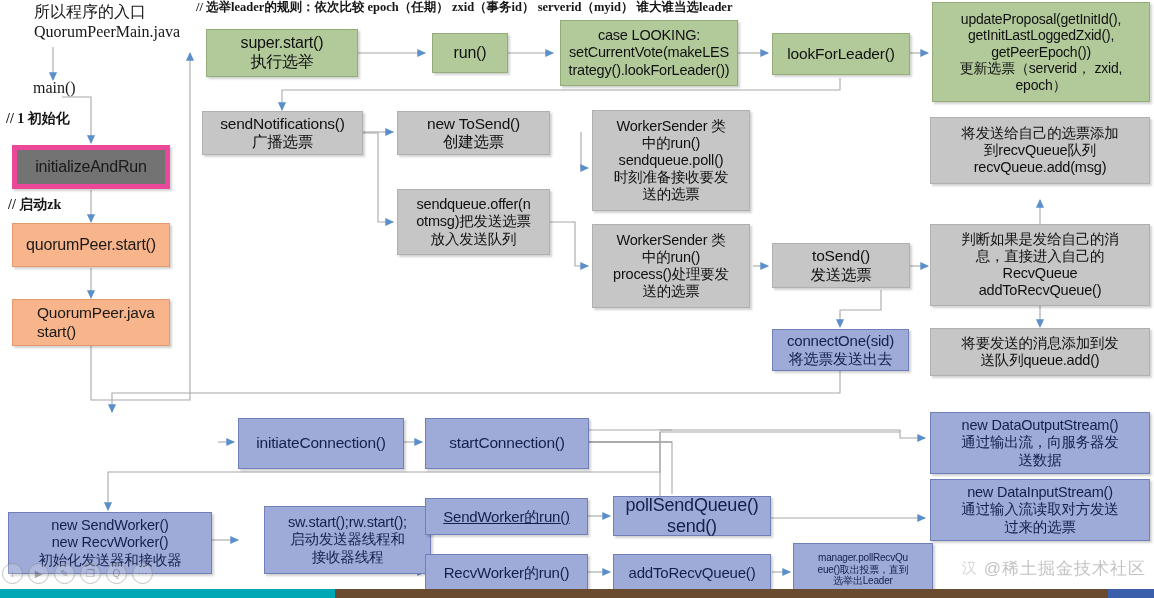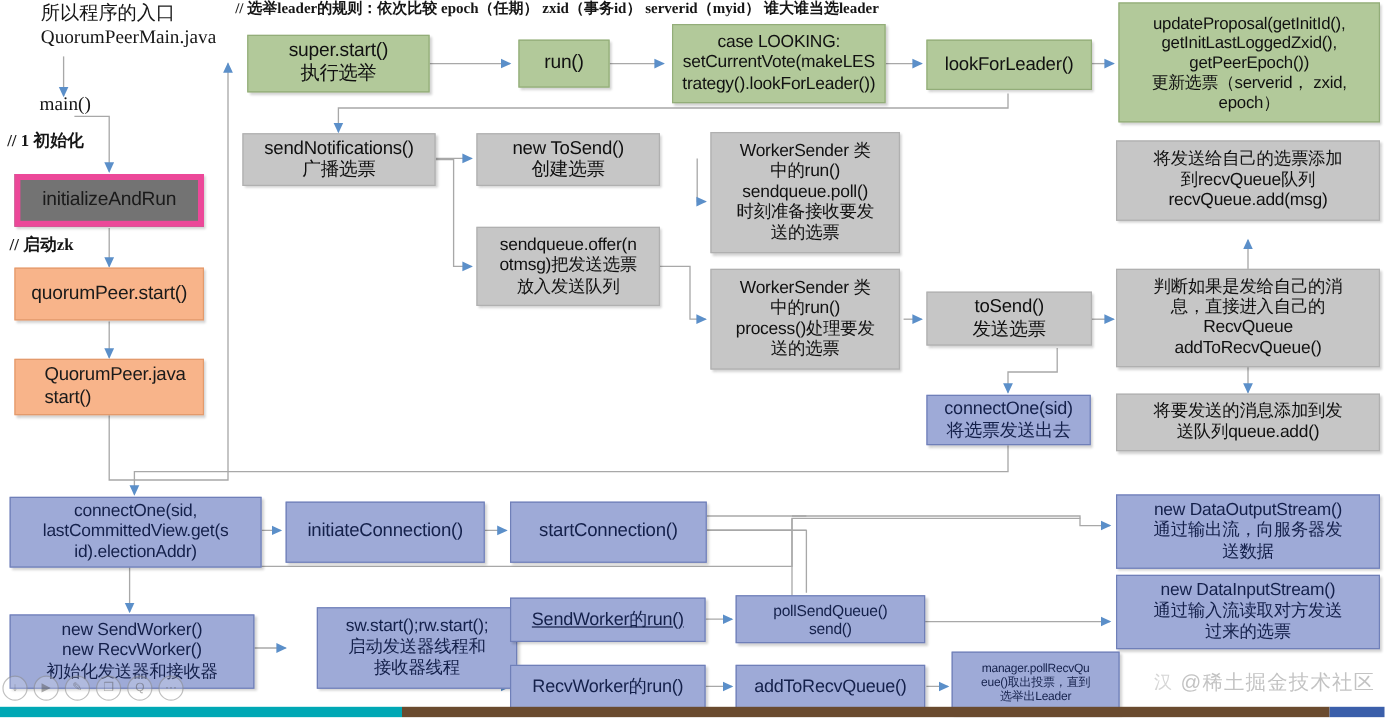--- a/index.html
+++ b/index.html
@@ -284,23 +284,20 @@
 recvQueue.add(msg)</div>
 
   <div class="node gray" style="left:930px;top:224px;width:220px;height:82px;font-size:14.5px;">判断如果是发给自己的消
 息，直接进入自己的
 RecvQueue
 addToRecvQueue()</div>
 
   <div class="node gray" style="left:930px;top:328px;width:220px;height:48px;font-size:14.5px;">将要发送的消息添加到发
 送队列queue.add()</div>
 
-  <div class="node blue" style="left:8px;top:414px;width:210px;height:59px;font-size:14.5px;">connectOne(sid,
-lastCommittedView.get(s
-id).electionAddr)</div>
 
   <div class="node blue" style="left:238px;top:418px;width:166px;height:51px;font-size:15.5px;">initiateConnection()</div>
 
   <div class="node blue" style="left:425px;top:418px;width:164px;height:51px;font-size:15.5px;">startConnection()</div>
 
   <div class="node blue" style="left:930px;top:412px;width:220px;height:62px;font-size:14.5px;">new DataOutputStream()
 通过输出流，向服务器发
 送数据</div>
 
   <div class="node blue" style="left:930px;top:479px;width:220px;height:62px;font-size:14.5px;">new DataInputStream()
@@ -312,21 +309,21 @@
 初始化发送器和接收器</div>
 
   <div class="node blue" style="left:240px;top:506px;width:167px;height:68px;font-size:14.5px;margin-left:24px;">sw.start();rw.start();
 启动发送器线程和
 接收器线程</div>
 
   <div class="node blue" style="left:425px;top:498px;width:163px;height:37px;font-size:15px;text-decoration:underline;">SendWorker的run()</div>
 
   <div class="node blue" style="left:425px;top:554px;width:163px;height:37px;font-size:15px;">RecvWorker的run()</div>
 
-  <div class="node blue" style="left:613px;top:496px;width:158px;height:40px;font-size:13px;">pollSendQueue()
+  <div class="node blue" style="left:613px;top:496px;width:158px;height:40px;font-size:18px;">pollSendQueue()
 send()</div>
 
   <div class="node blue" style="left:613px;top:554px;width:158px;height:37px;font-size:15px;">addToRecvQueue()</div>
 
   <div class="node blue" style="left:793px;top:543px;width:140px;height:53px;font-size:10px;">manager.pollRecvQu
 eue()取出投票，直到
 选举出Leader</div>
 
   <div id="watermark">
     <span id="wm-mark">汉</span>

